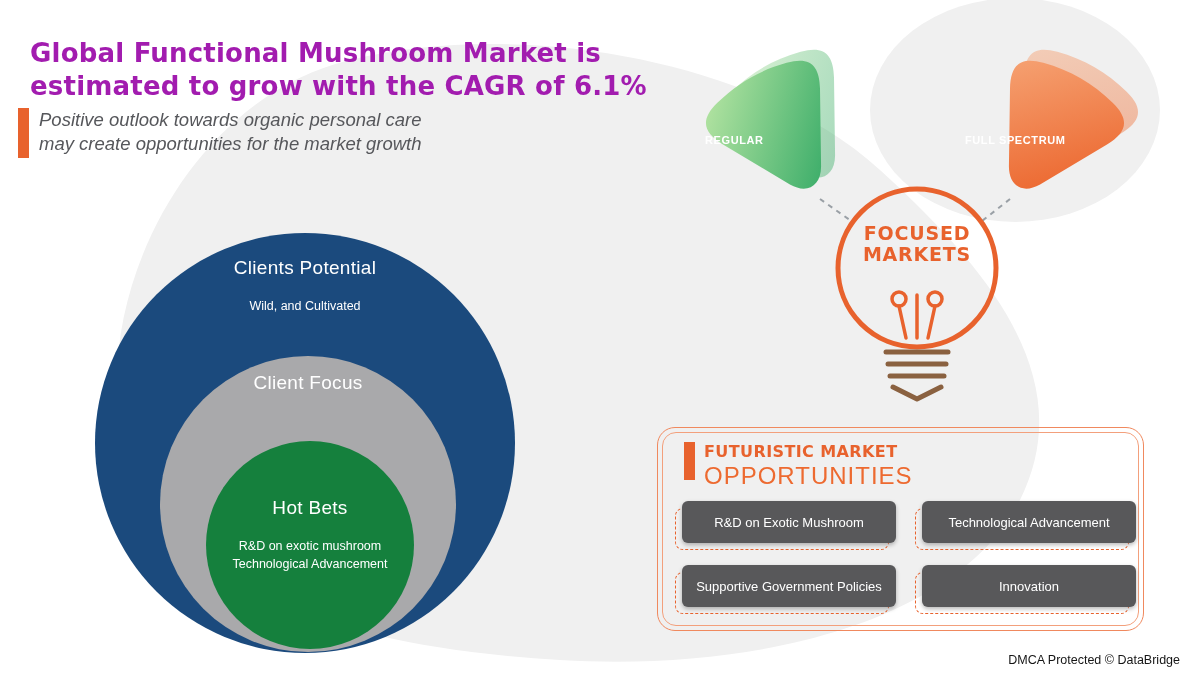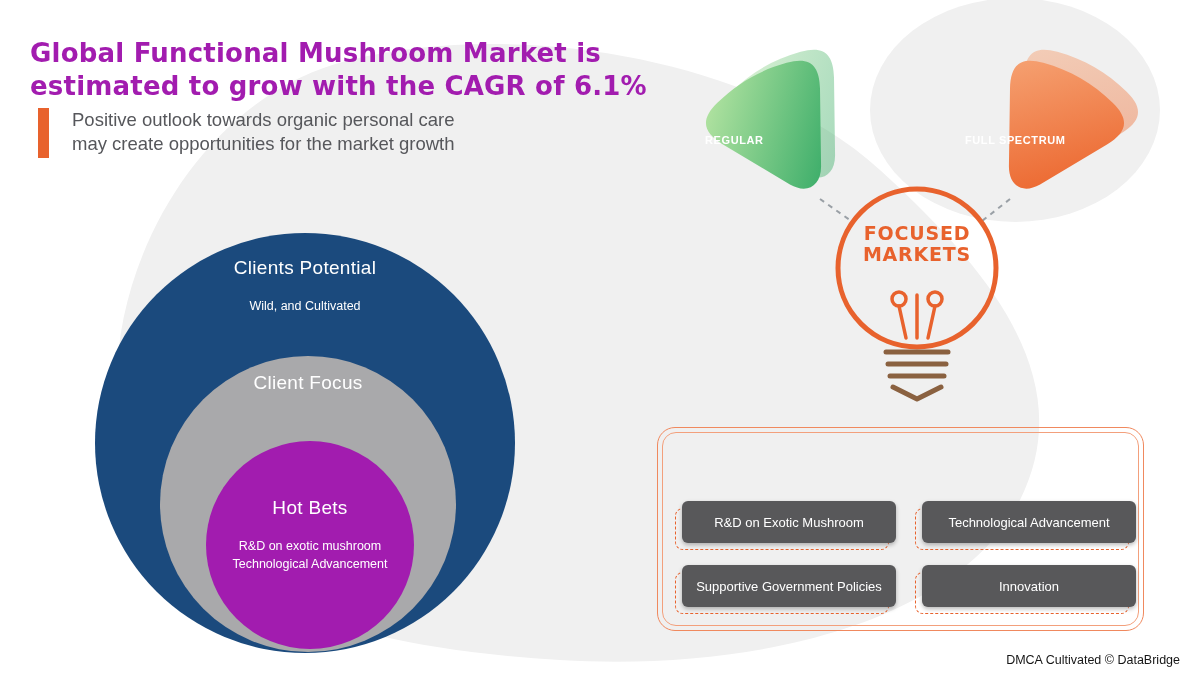--- a/index.html
+++ b/index.html
@@ -5,29 +5,29 @@
   html,body{margin:0;padding:0;background:#ffffff;}
   .canvas{position:relative;width:1200px;height:675px;overflow:hidden;background:#fff;
           font-family:"Liberation Sans",sans-serif;}
   .layer-svg{position:absolute;left:0;top:0;width:1200px;height:675px;}
 
   
   .title{position:absolute;left:30px;top:20px;width:650px;
          font-family:"DejaVu Sans",sans-serif;font-weight:700;font-size:26px;
          line-height:1.26;color:#a21caf;letter-spacing:.2px;}
   .title span{display:block;}
-  .subtitle-row{position:absolute;left:38px;top:108px;display:flex;gap:23px;}
+  .subtitle-row{position:absolute;left:18px;top:108px;display:flex;gap:10px;font-style:italic;}
   .accent-bar{width:11px;height:50px;background:#e8622d;flex:none;}
   .subtitle{width:396px;font-size:18.5px;line-height:1.3;color:#56575b;}
 
   
   .circle{position:absolute;border-radius:50%;text-align:center;color:#fff;box-sizing:border-box;}
   .circle-outer{left:95px;top:233px;width:420px;height:420px;background:#1b4a7d;padding-top:24px;z-index:2;}
   .circle-middle{left:160px;top:356px;width:296px;height:296px;background:#a9a9ab;padding-top:16px;z-index:3;}
-  .circle-inner{left:206px;top:441px;width:208px;height:208px;background:#a21caf;padding-top:56px;z-index:4;}
+  .circle-inner{left:206px;top:441px;width:208px;height:208px;background:#15803d;padding-top:56px;z-index:4;}
   .circle .c-title{display:block;font-size:19px;font-weight:400;letter-spacing:.3px;}
   .circle .c-sub{display:block;font-size:12.5px;margin-top:18px;line-height:1.45;}
 
   
   .pick-label{position:absolute;width:160px;text-align:left;color:#fff;
               font-size:11px;font-weight:700;letter-spacing:.6px;z-index:5;}
   .pick-label.regular{left:705px;top:134px;}
   .pick-label.full{left:965px;top:134px;}
   .bulb-label{position:absolute;left:857px;top:223px;width:120px;text-align:center;
               color:#e8622d;font-family:"DejaVu Sans",sans-serif;font-weight:700;
@@ -138,33 +138,40 @@
   </div>
 
   <div class="pick-label regular">REGULAR</div>
   <div class="pick-label full">FULL SPECTRUM</div>
   <div class="bulb-label">
     <span>FOCUSED</span>
     <span>MARKETS</span>
   </div>
 
   <div class="opp-box"></div>
+  <div class="opp-header">
+    <div class="accent-bar"></div>
+    <div>
+      <span class="opp-h1">FUTURISTIC MARKET</span>
+      <span class="opp-h2">OPPORTUNITIES</span>
+    </div>
+  </div>
   <div class="opp-grid">
     <div class="opp-item">
       <div class="opp-dash"></div>
       <div class="opp-btn">R&amp;D on Exotic Mushroom</div>
     </div>
     <div class="opp-item">
       <div class="opp-dash"></div>
       <div class="opp-btn">Technological Advancement</div>
     </div>
     <div class="opp-item">
       <div class="opp-dash"></div>
       <div class="opp-btn">Supportive Government Policies</div>
     </div>
     <div class="opp-item">
       <div class="opp-dash"></div>
       <div class="opp-btn">Innovation</div>
     </div>
   </div>
 
-  <div class="dmca">DMCA Cultivated © DataBridge</div>
+  <div class="dmca">DMCA Protected © DataBridge</div>
 </div>
 
 </body></html>

